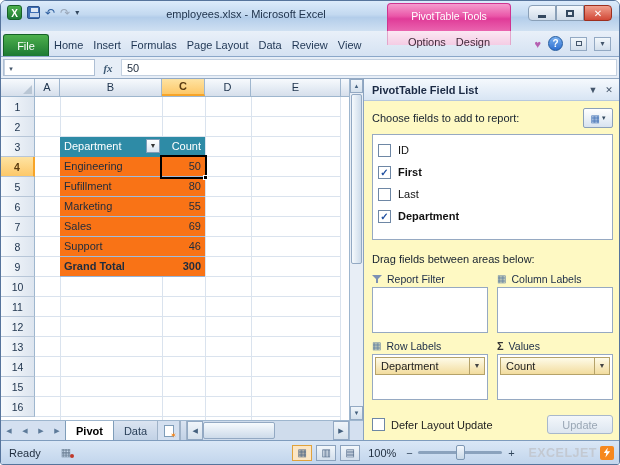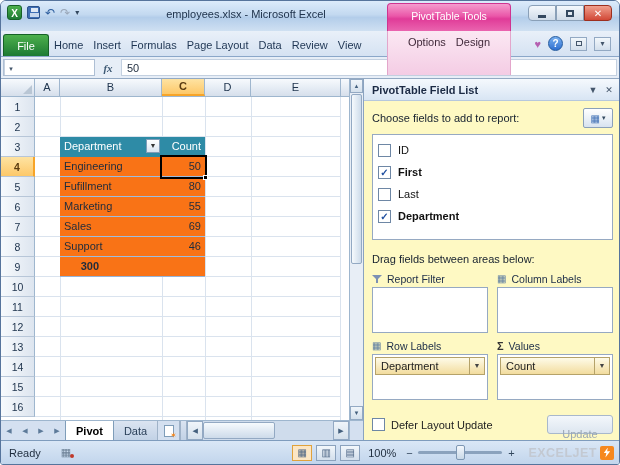--- a/index.html
+++ b/index.html
@@ -32,21 +32,21 @@
   .minbar { width:8px; height:3px; background:#33485f; margin-top:6px; }
   .restsq { width:8px; height:7px; border:2px solid #33485f; }
 
   
   .tabrow { position:relative; height:26px; flex:0 0 26px; display:flex; align-items:flex-end;
     background:linear-gradient(#e9f0f9,#d5e2f2); border-bottom:1px solid #8ba7c9; }
   .file-tab { margin:0 0 0 2px; width:46px; height:22px; border-radius:3px 3px 0 0; color:#fff;
     background:linear-gradient(#4db04d,#1d7a33); border:1px solid #166127; border-bottom:none;
     display:flex; align-items:center; justify-content:center; }
   .rtab { height:22px; padding:0 5px; display:flex; align-items:center; color:#1e3553; }
-  .ctx-group { position:absolute; left:386px; top:0; width:124px; height:44px; display:flex; justify-content:center;
+  .ctx-group { position:absolute; left:386px; top:0; width:124px; height:14px; display:flex; justify-content:center;
     background:linear-gradient(#fbe8f3,#f4cce4); border-left:1px solid #e3a6cb; border-right:1px solid #e3a6cb; }
   .ctx-group .rtab { color:#41293a; }
   .tabrow-icons { position:absolute; right:8px; top:5px; display:flex; align-items:center; gap:7px; }
   .heart { color:#b55fb0; font-size:11px; }
   .helpc { width:15px; height:15px; border-radius:50%; background:linear-gradient(#79b0ef,#2f6fd0);
     border:1px solid #235a9e; color:#fff; font-weight:bold; font-size:10px; text-align:center; line-height:14px; }
   .mini { width:17px; height:14px; border:1px solid #93a9c3; background:linear-gradient(#f2f7fb,#d3dfec);
     display:flex; align-items:center; justify-content:center; color:#44566b; font-size:8px; }
   .mini .sq { width:6px; height:5px; border:1px solid #44566b; }
 
@@ -154,21 +154,21 @@
     border-right:5px solid transparent; border-top:5px solid #7c90b4; }
   .funnel::after { content:""; position:absolute; left:4px; top:4px; width:2px; height:5px; background:#7c90b4; }
   .gicon { color:#5b7ba1; font-size:10px; }
   .sigma { font-weight:bold; color:#333; font-size:11px; }
   .pill { display:flex; height:18px; background:linear-gradient(#fefbe8,#f2dc9e); border:1px solid #b5a269; }
   .pill .pl { flex:1; padding:2px 0 0 5px; color:#1c1c1c; }
   .pill .pd { width:15px; border-left:1px solid #b5a269; font-size:7px; color:#444; text-align:center; padding-top:4px; }
   .defer-row { margin-top:auto; display:flex; align-items:center; gap:6px; }
   .defer-row .dl { flex:1; color:#222; }
   .upd-btn { width:66px; height:19px; border:1px solid #a8b8cc; border-radius:3px; color:#9aa7b5;
-    background:linear-gradient(#f3f7fb,#dde6f0); text-align:center; padding-top:12px; }
+    background:linear-gradient(#f3f7fb,#dde6f0); text-align:center; padding-top:3px; }
 
   
   .status { height:24px; flex:0 0 24px; display:flex; align-items:center; gap:6px;
     background:linear-gradient(#dae7f6,#c2d5ec); border-top:1px solid #7f9cbd; padding:0 5px 0 8px; }
   .ready { color:#1e2c3d; }
   .macro { position:relative; margin-left:14px; color:#6d8196; font-size:11px; }
   .macro::after { content:""; position:absolute; right:-3px; bottom:1px; width:4px; height:4px;
     border-radius:50%; background:#c0392b; }
   .sright { margin-left:auto; display:flex; align-items:center; gap:4px; }
   .vbtn { width:20px; height:16px; border:1px solid #8ba2bd; background:linear-gradient(#f2f7fb,#d3dfec);
@@ -309,20 +309,21 @@
               </div>
               <div class="prow">
                 <div class="pb">Sales</div>
                 <div class="pc">69</div>
               </div>
               <div class="prow">
                 <div class="pb">Support</div>
                 <div class="pc">46</div>
               </div>
               <div class="prow ptotal">
+                <div class="pb">Grand Total</div>
                 <div class="pc">300</div>
               </div>
             </div>
 
             <div class="selbox">
               <div class="fillh"></div>
             </div>
           </div>
         </div>
 

